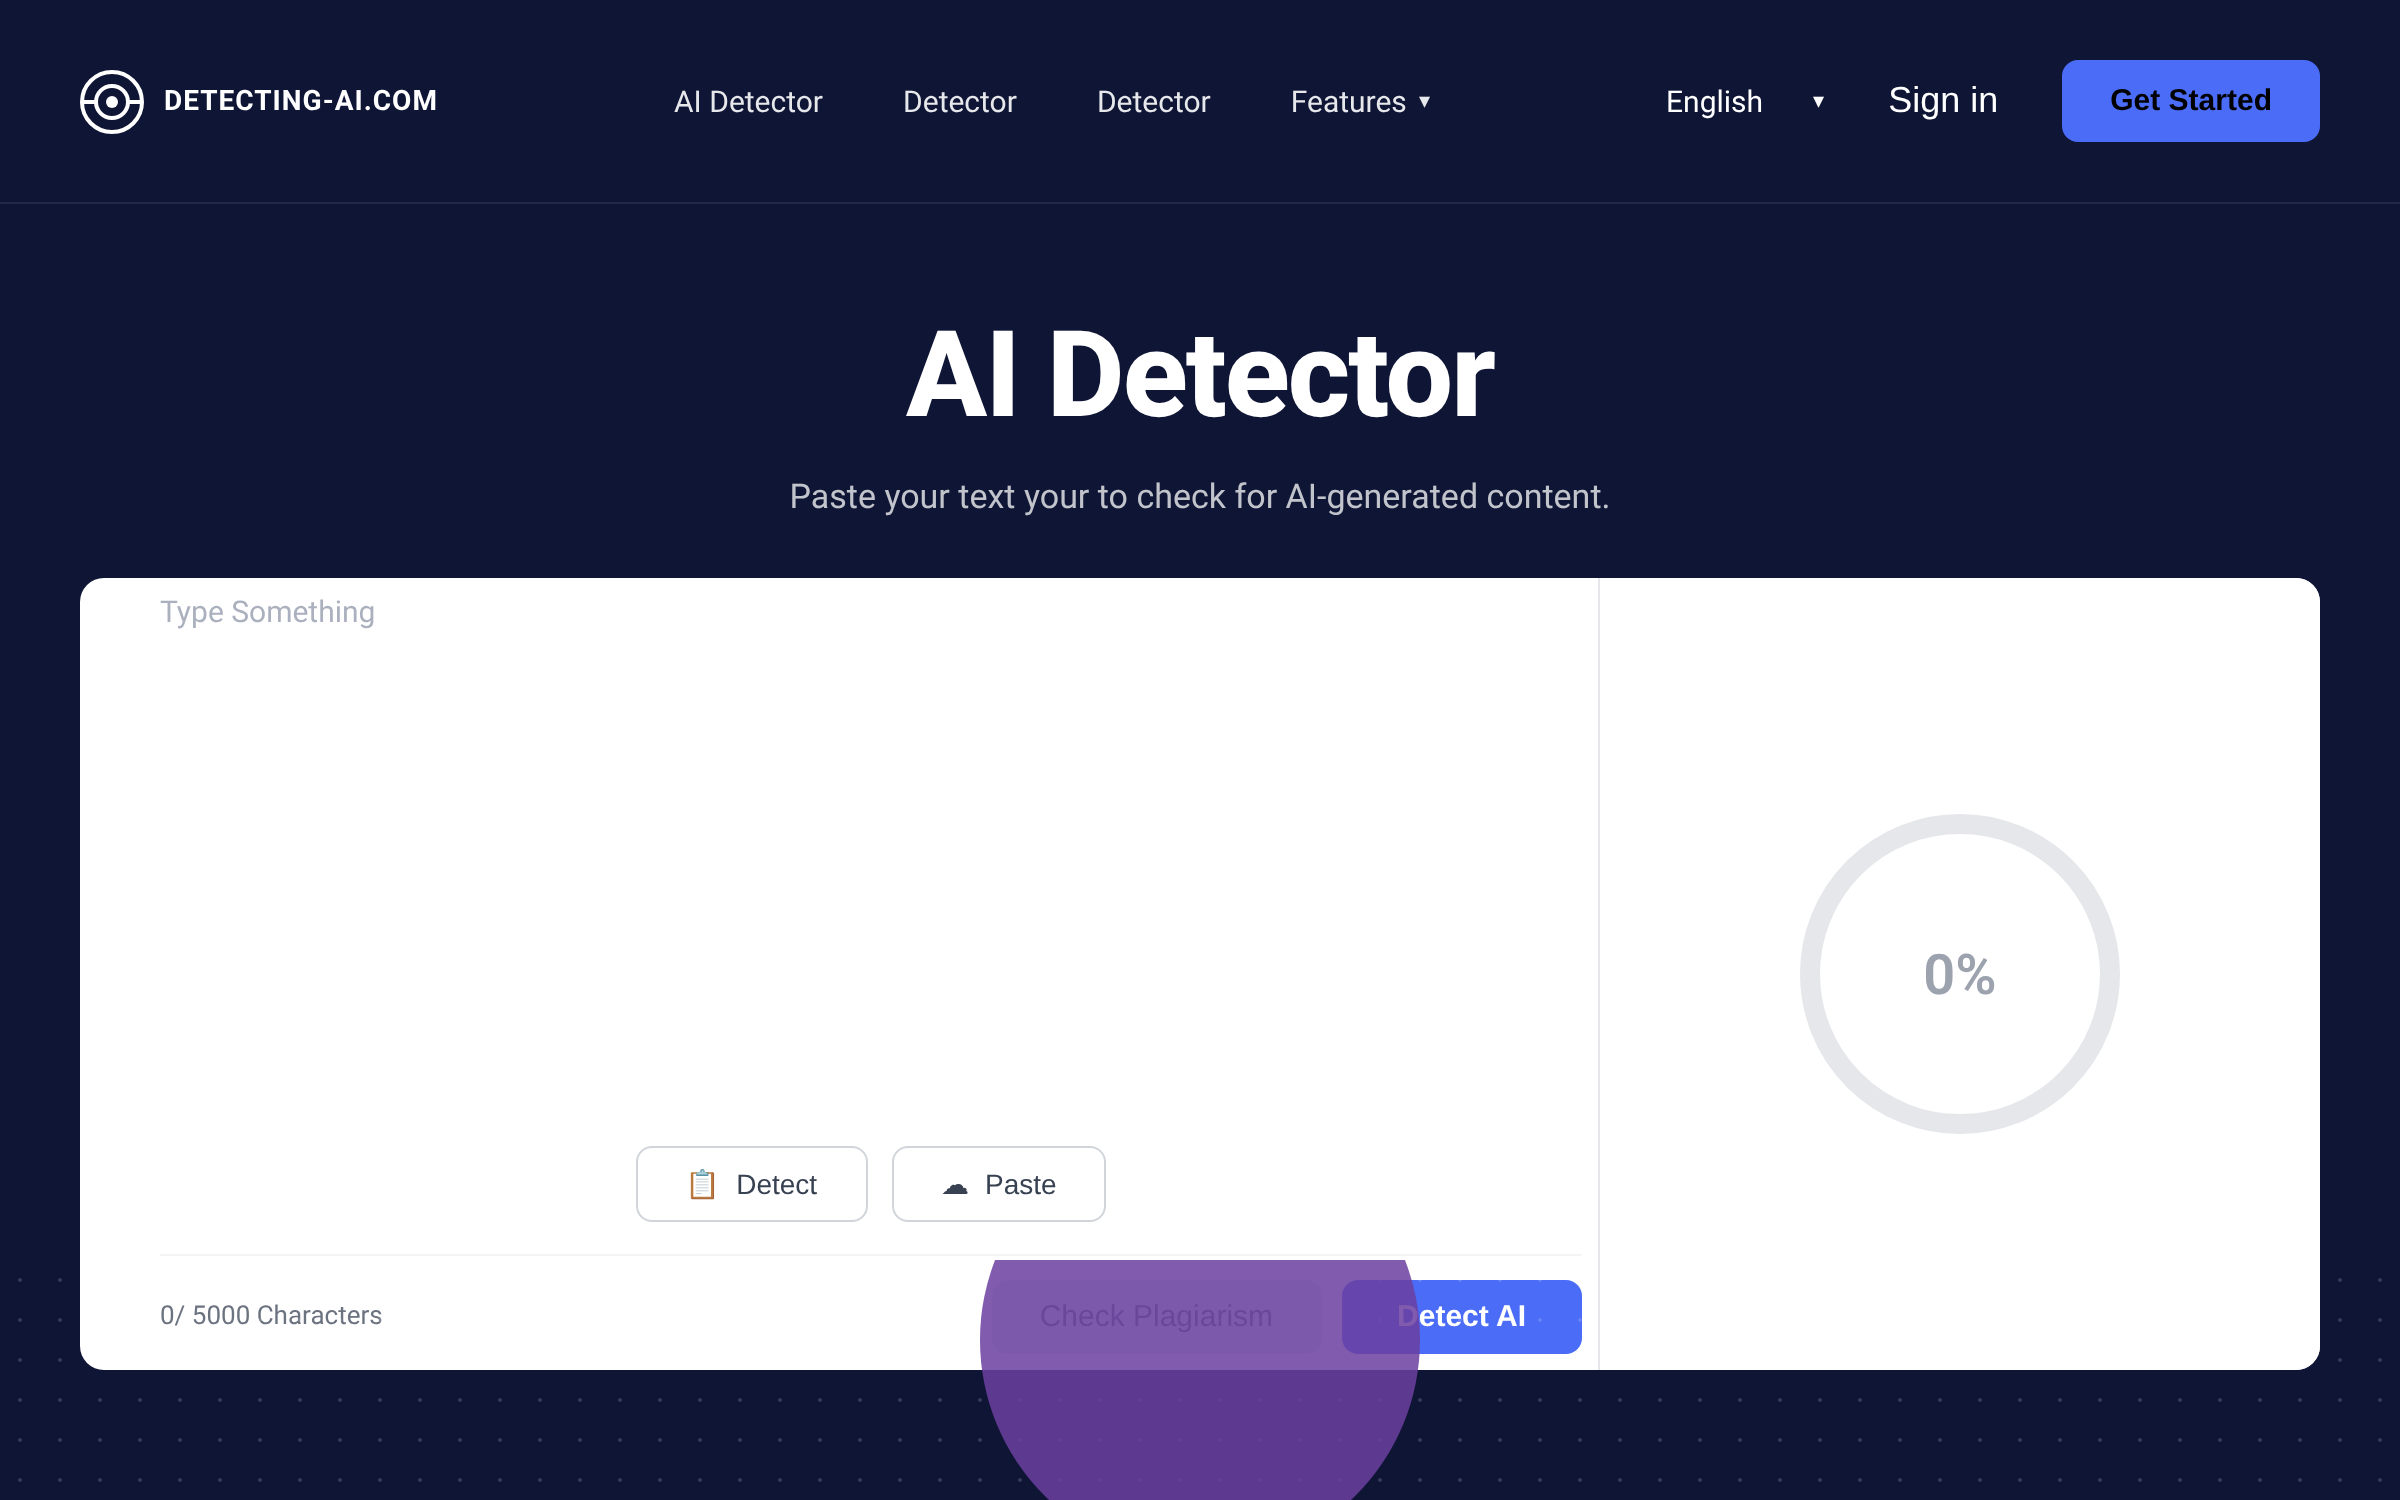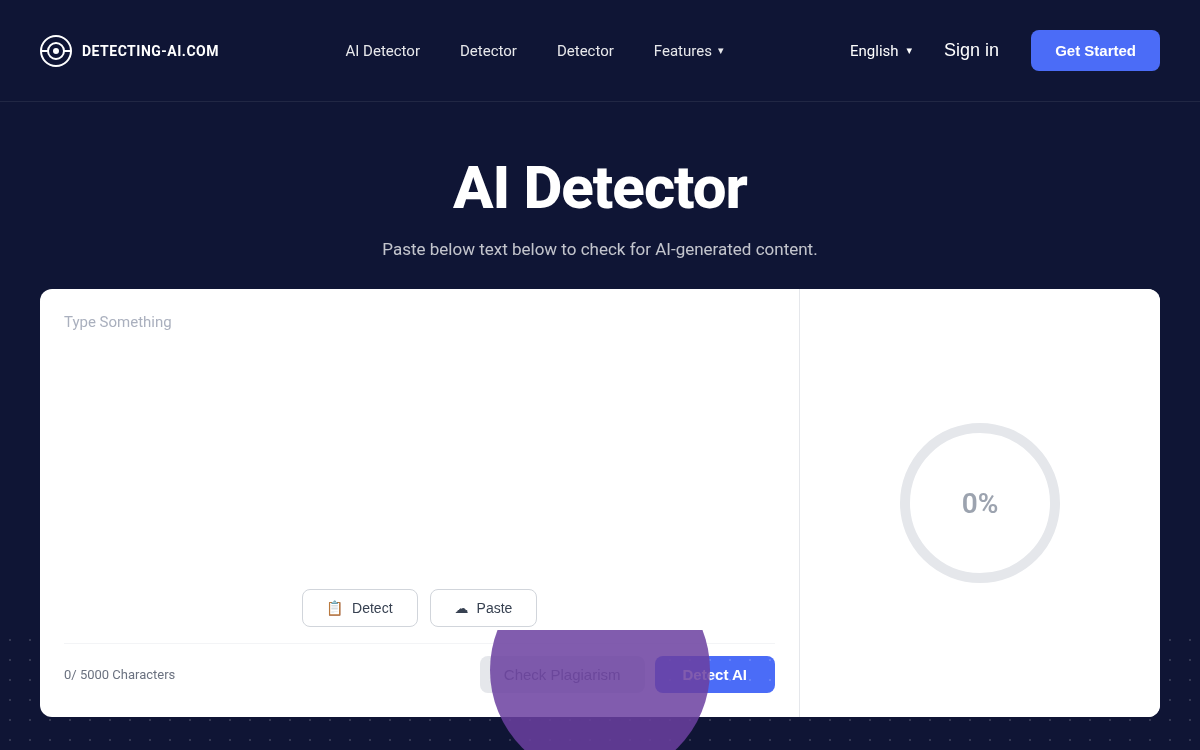--- a/index.html
+++ b/index.html
@@ -60,42 +60,42 @@
       font-size: 11px;
     }
     .nav-right {
       display: flex;
       align-items: center;
       gap: 16px;
     }
     .lang-selector {
       display: flex;
       align-items: center;
-      gap: 8px;
+      gap: 25px;
       cursor: pointer;
     }
     .lang-text {
       font-size: 15px;
       color: #fff;
     }
     .lang-chevron {
       font-size: 11px;
       color: #fff;
     }
     .sign-in-btn {
       font-size: 18px;
       color: #fff;
       cursor: pointer;
       background: none;
       border: none;
       padding: 8px 16px;
     }
     .get-started-btn {
       background-color: #4b6cf7;
-      color: #ffffff;
+      color: #000000;
       border: none;
       border-radius: 8px;
       padding: 12px 24px;
       font-size: 15px;
       font-weight: 600;
       cursor: pointer;
     }
 
     
     .hero {
@@ -123,22 +123,23 @@
       min-height: 370px;
       position: relative;
       overflow: hidden;
     }
 
     
     .left-panel {
       flex: 1;
       display: flex;
       flex-direction: column;
-      padding: 24px;
+      padding: 8px;
       border-right: 1px solid #e5e7eb;
+      margin-left: 32px;
     }
     .text-area {
       flex: 1;
       width: 100%;
       border: none;
       outline: none;
       font-size: 15px;
       color: #aab0be;
       resize: none;
       font-family: inherit;
@@ -283,21 +284,21 @@
       <span class="lang-text">English</span>
       <span class="lang-chevron">▾</span>
     </div>
     <button class="sign-in-btn">Sign in</button>
     <button class="get-started-btn">Get Started</button>
   </div>
 </nav>
 
 <section class="hero">
   <h1 class="hero-title">AI Detector</h1>
-  <p class="hero-subtitle">Paste below text below to check for AI-generated content.</p>
+  <p class="hero-subtitle">Paste your text your to check for AI-generated content.</p>
 </section>
 
 <div class="main-card">
 
   <div class="left-panel">
     <textarea class="text-area" placeholder="Type Something" style=""></textarea>
 
     <div class="action-buttons">
       <button class="paste-btn">
         <span>📋</span>

